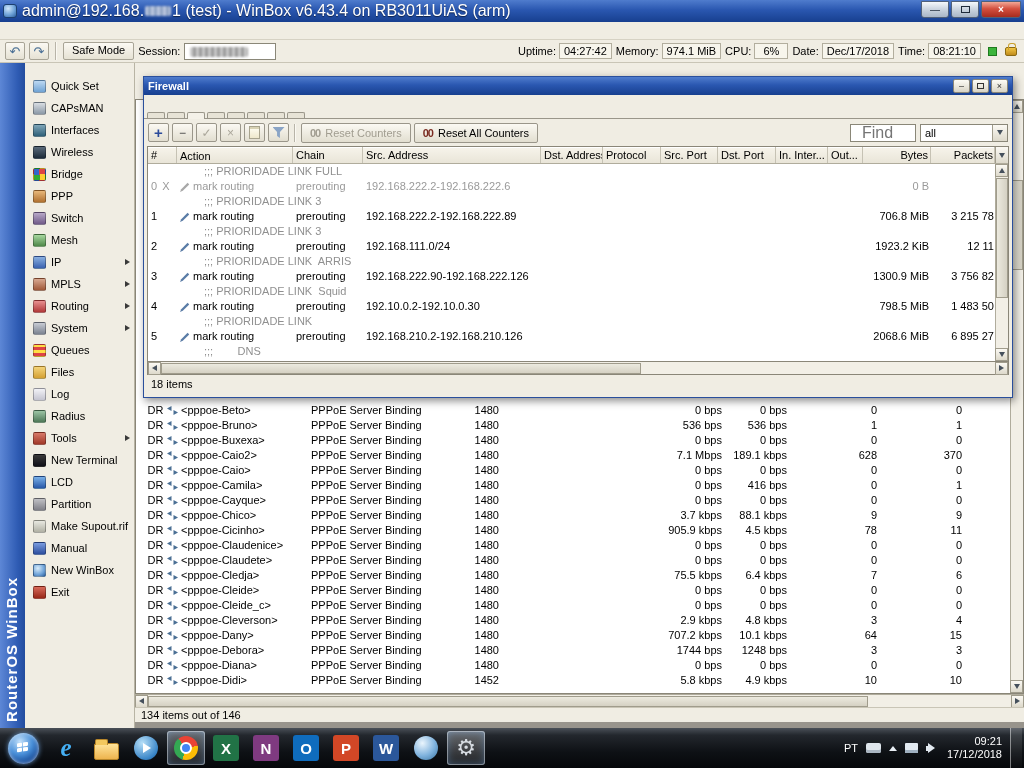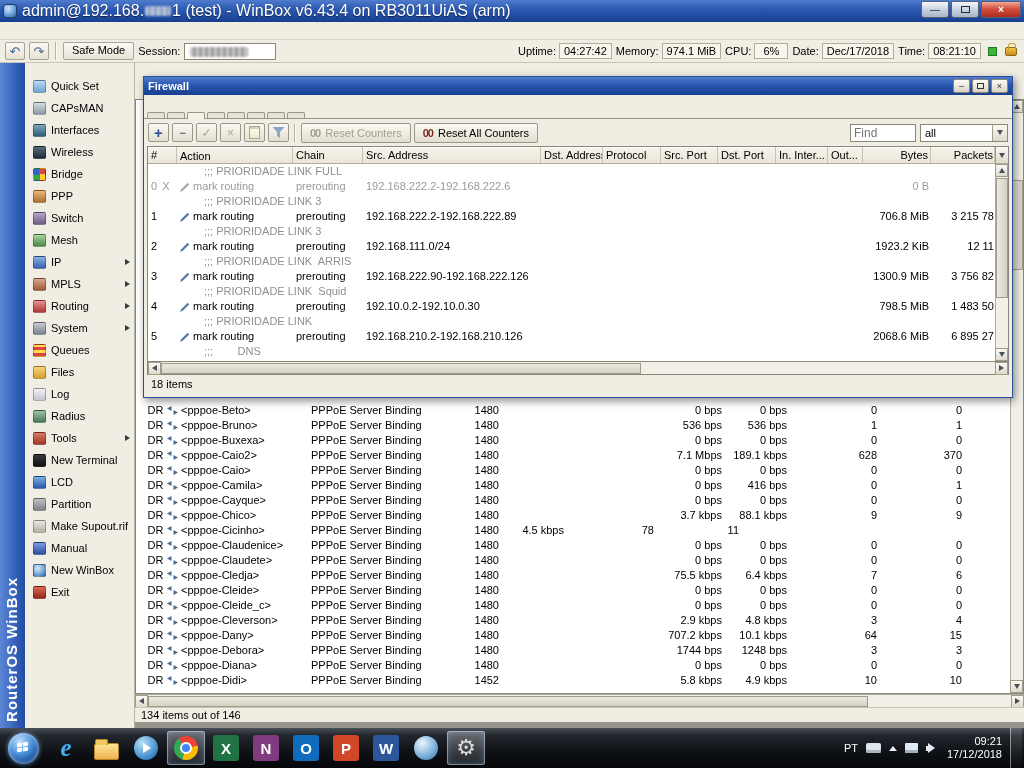--- a/index.html
+++ b/index.html
@@ -129,21 +129,21 @@
   .tb-comment-icon::after { content:""; width:9px; height:11px; background:linear-gradient(#fffef4,#eee8cc);
     border:1px solid #a8a48e; box-shadow:inset 0 2px 0 #d8d2b4; }
   .tb-filter-icon::after { content:""; width:12px; height:11px; background:#8aa4c6;
     clip-path:polygon(0 0,100% 0,62% 45%,62% 100%,38% 82%,38% 45%); }
   .reset-btn { display:flex; align-items:center; gap:5px; height:20px; padding:0 8px;
     background:linear-gradient(#fbf9f3,#e2ded0); border:1px solid #9a968a; border-radius:2px; white-space:nowrap; }
   .reset-btn .prefix { font-weight:bold; color:#7a2a20; letter-spacing:-1px; }
   .reset-btn.disabled { color:#a19d90; }
   .reset-btn.disabled .prefix { color:#a19d90; }
   .fw-find { margin-left:auto; display:flex; gap:4px; align-items:center; }
-  .find-input { width:66px; height:18px; border:1px solid #8a8778; background:#fff; font-family:"Liberation Sans",sans-serif; font-size:12px; padding:0 3px; color:#333; }
+  .find-input { width:66px; height:18px; border:1px solid #8a8778; background:#fff; font-family:"Liberation Sans",sans-serif; font-size:16px; padding:0 11px; color:#333; }
   .all-combo { width:88px; height:18px; border:1px solid #8a8778; background:#fff; display:flex; align-items:center; }
   .all-combo .val { flex:1; padding:0 4px; }
   .combo-btn { width:15px; height:16px; background:linear-gradient(#fbf9f3,#ddd9cb); border-left:1px solid #a09c8c;
     display:flex; align-items:center; justify-content:center; }
   .fw-list { margin:0 3px; border:1px solid #8a8678; background:#fff; position:relative; }
   .fw-header { display:flex; height:17px; background:linear-gradient(#f7f4eb,#e9e5d8); border-bottom:1px solid #b0ac9c; }
   .fw-hcell { border-right:1px solid #c6c2b4; box-shadow:inset 0 1px 0 #fff; padding:2px 3px 0;
     overflow:hidden; white-space:nowrap; flex:0 0 auto; }
   .fw-colbtn { margin-left:auto; width:13px; display:flex; align-items:center; justify-content:center;
     background:linear-gradient(#fbf9f3,#ddd9cb); border-left:1px solid #a09c8c; }
@@ -539,20 +539,21 @@
     <span class="bcell b-flags">DR</span>
     <span class="bcell b-icon">
                   <svg width="11" height="9" viewBox="0 0 11 9">
                     <path d="M0 2.5 L4.5 0 V5 Z" fill="#4a6f94"></path>
                     <path d="M11 6.5 L6.5 4 V9 Z" fill="#4a6f94"></path>
                   </svg>
                 </span>
     <span class="bcell b-name">&lt;pppoe-Cicinho&gt;</span>
     <span class="bcell b-type">PPPoE Server Binding</span>
     <span class="bcell b-mtu num">1480</span>
+    <span class="bcell b-tx num">905.9 kbps</span>
     <span class="bcell b-rx num">4.5 kbps</span>
     <span class="bcell b-txp num">78</span>
     <span class="bcell b-rxp num">11</span>
   </div>
               <div class="bg-row">
     <span class="bcell b-flags">DR</span>
     <span class="bcell b-icon">
                   <svg width="11" height="9" viewBox="0 0 11 9">
                     <path d="M0 2.5 L4.5 0 V5 Z" fill="#4a6f94"></path>
                     <path d="M11 6.5 L6.5 4 V9 Z" fill="#4a6f94"></path>

